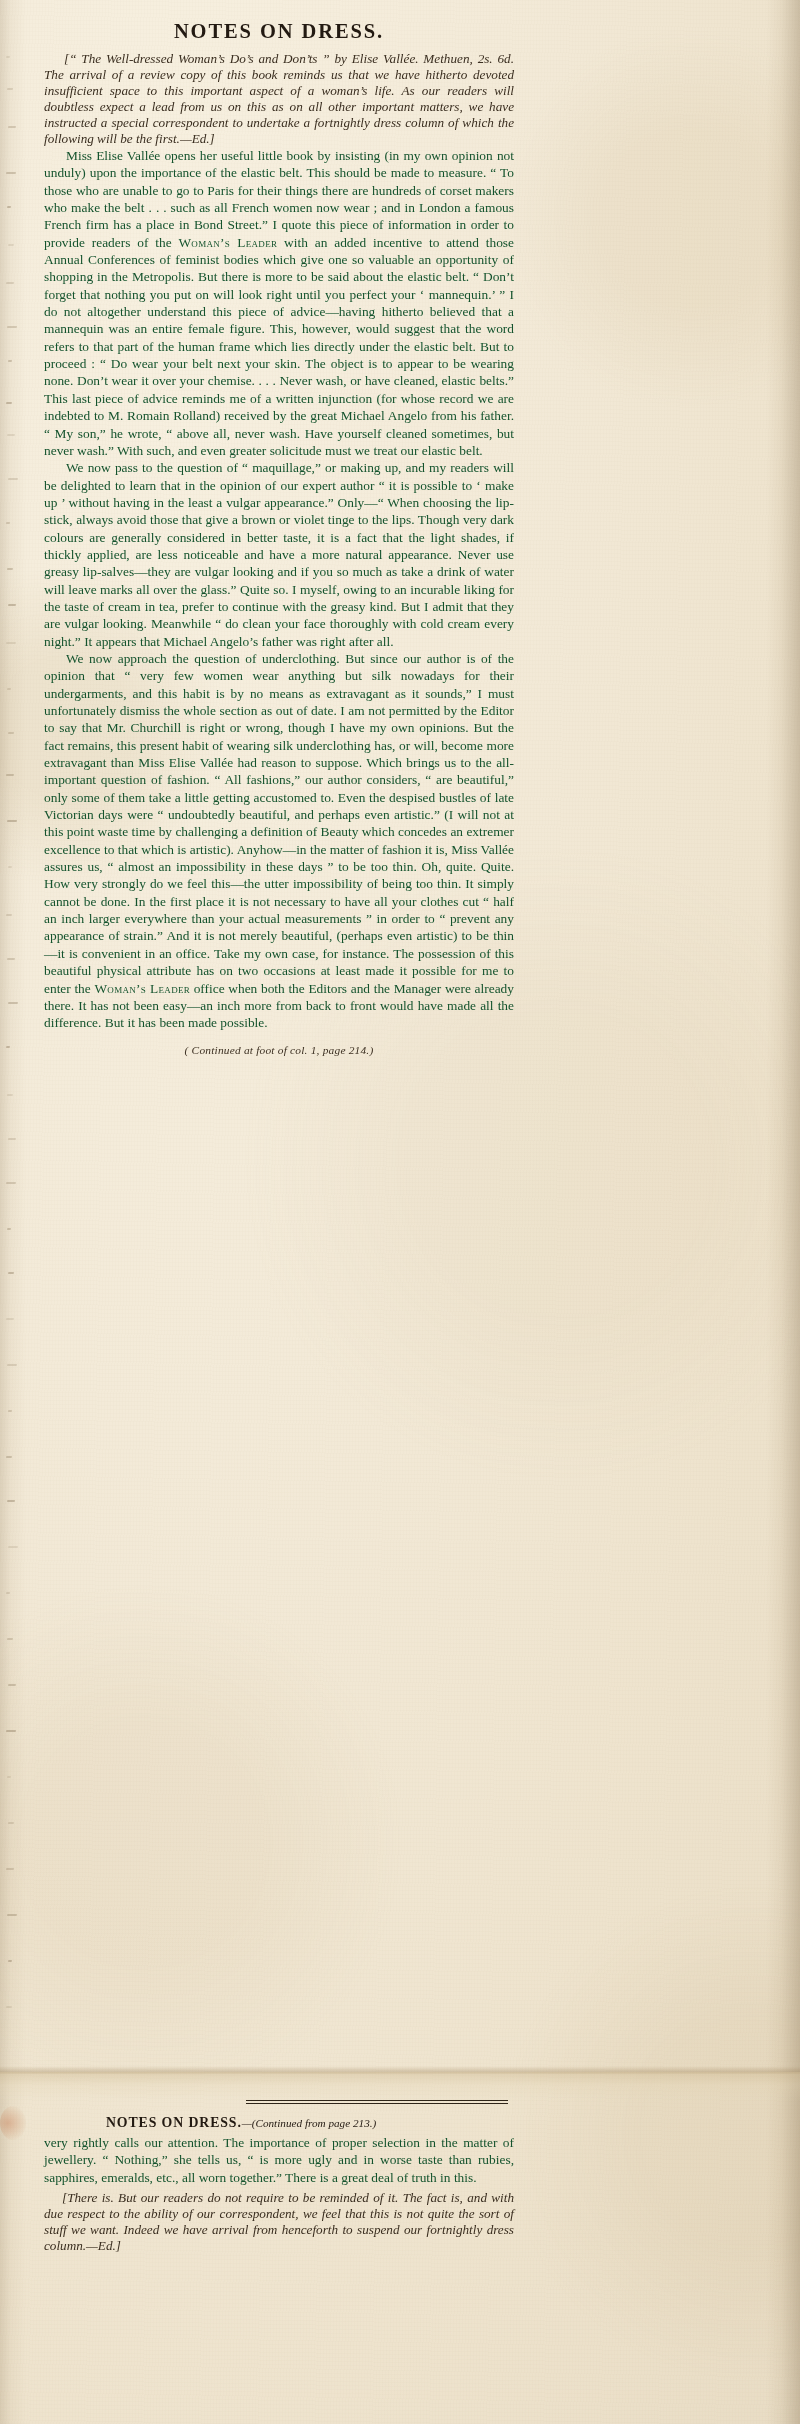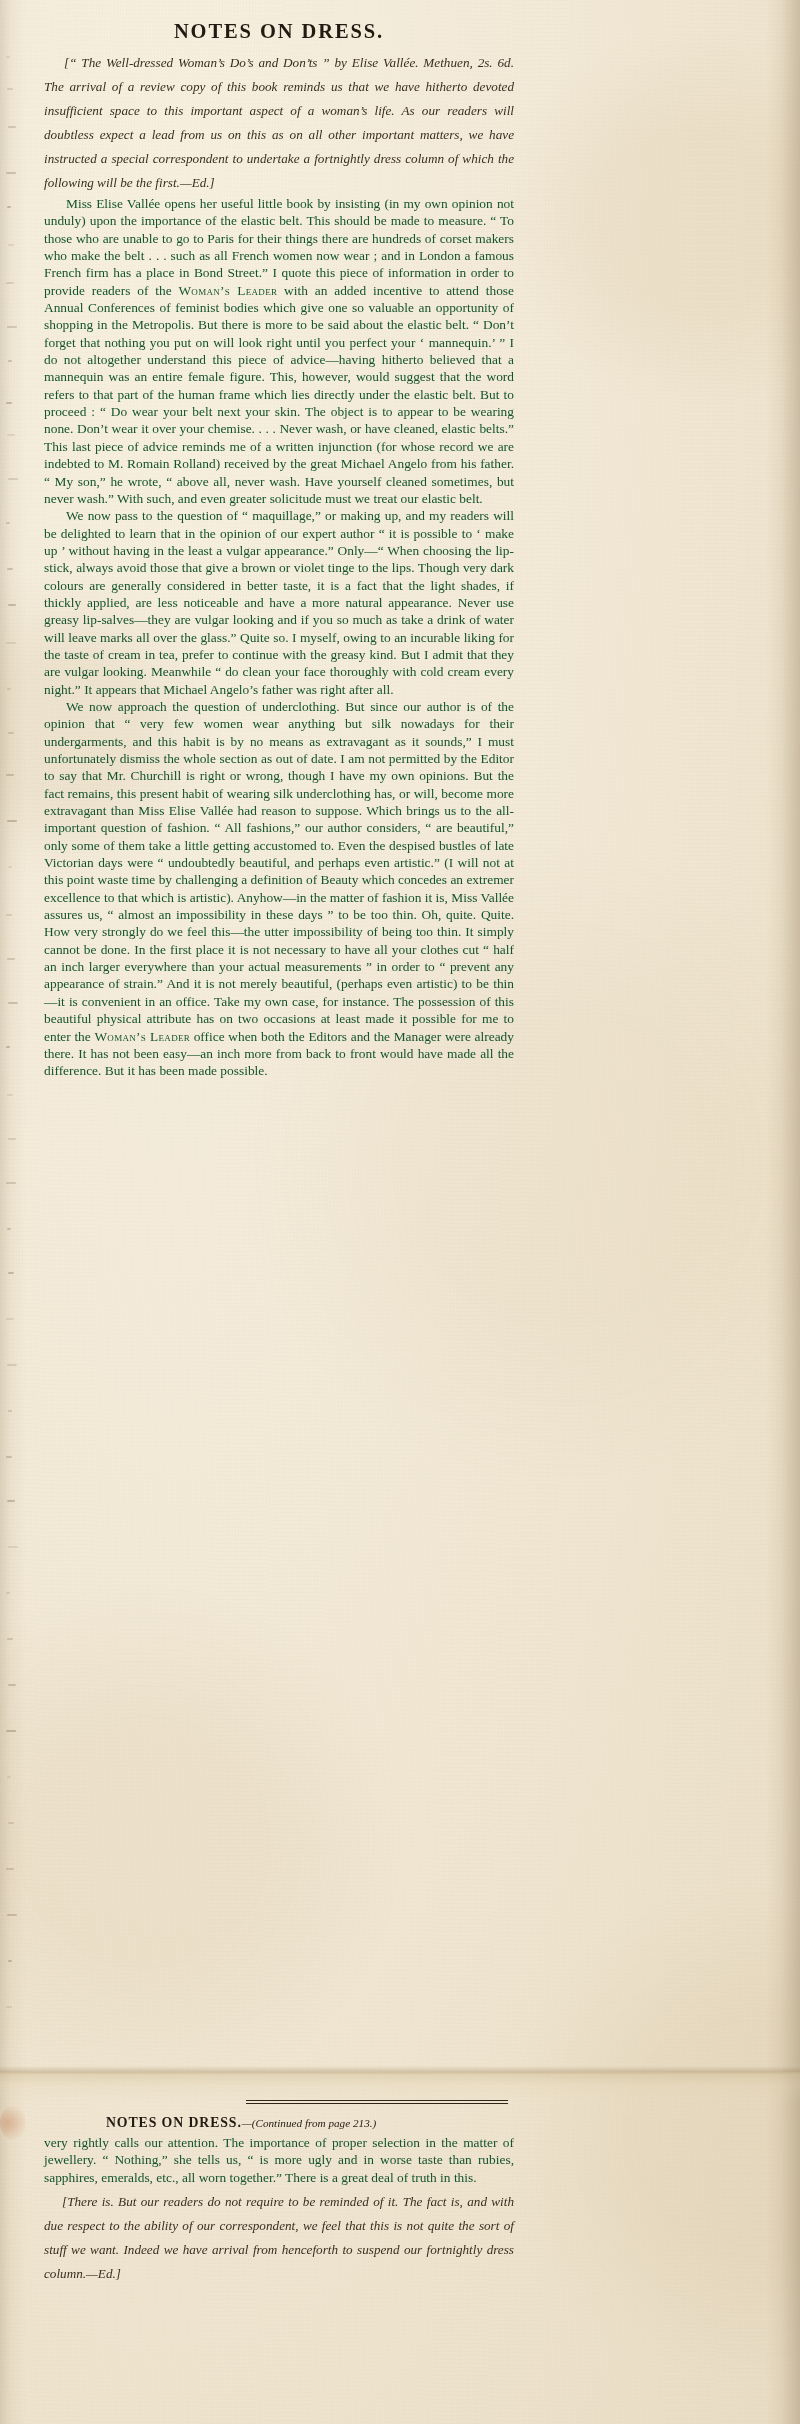--- a/index.html
+++ b/index.html
@@ -116,21 +116,21 @@
     line-height: 17.35px;
     text-align: justify;
     text-indent: 22px;
     color: #14532d;
     hyphens: none;
     -webkit-hyphens: none;
   }
   p.editorial {
     font-style: italic;
     font-size: 13.2px;
-    line-height: 24px;
+    line-height: 16px;
     color: #3a2e20;
     text-indent: 20px;
   }
   .sc {
     font-variant: small-caps;
     letter-spacing: .3px;
   }
   p.contnote {
     margin-top: 10px;
     text-align: center;
@@ -249,20 +249,21 @@
 
   <div class="column">
     <h1 class="title">NOTES ON DRESS.</h1>
 
     <p class="editorial">[“ The Well-dressed Woman’s Do’s and Don’ts ” by Elise Vallée. Methuen, 2s. 6d.   The arrival of a review copy of this book reminds us that we have hitherto devoted insufficient space to this important aspect of a woman’s life.  As our readers will doubtless expect a lead from us on this as on all other important matters, we have instructed a special correspondent to undertake a fortnightly dress column of which the following will be the first.—Ed.]</p>
 
     <p class="body">Miss Elise Vallée opens her useful little book by insisting (in my own opinion not unduly) upon the importance of the elastic belt.  This should be made to measure.  “ To those who are unable to go to Paris for their things there are hundreds of corset makers who make the belt . . . such as all French women now wear ; and in London a famous French firm has a place in Bond Street.”  I quote this piece of information in order to provide readers of the <span class="sc">Woman’s Leader</span> with an added incentive to attend those Annual Conferences of feminist bodies which give one so valuable an opportunity of shopping in the Metropolis.  But there is more to be said about the elastic belt. “ Don’t forget that nothing you put on will look right until you perfect your ‘ mannequin.’ ”  I do not altogether understand this piece of advice—having hitherto believed that a mannequin was an entire female figure.  This, however, would suggest that the word refers to that part of the human frame which lies directly under the elastic belt.  But to proceed :  “ Do wear your belt next your skin.  The object is to appear to be wearing none.  Don’t wear it over your chemise. . . . Never wash, or have cleaned, elastic belts.”  This last piece of advice reminds me of a written injunction (for whose record we are indebted to M. Romain Rolland) received by the great Michael Angelo from his father.  “ My son,” he wrote, “ above all, never wash.  Have yourself cleaned sometimes, but never wash.”  With such, and even greater solicitude must we treat our elastic belt.</p>
     <p class="body">We now pass to the question of “ maquillage,” or making up, and my readers will be delighted to learn that in the opinion of our expert author “ it is possible to ‘ make up ’ without having in the least a vulgar appearance.”  Only—“ When choosing the lip-stick, always avoid those that give a brown or violet tinge to the lips.  Though very dark colours are generally considered in better taste, it is a fact that the light shades, if thickly applied, are less noticeable and have a more natural appearance.  Never use greasy lip-salves—they are vulgar looking and if you so much as take a drink of water will leave marks all over the glass.”  Quite so.  I myself, owing to an incurable liking for the taste of cream in tea, prefer to continue with the greasy kind.  But I admit that they are vulgar looking.  Meanwhile “ do clean your face thoroughly with cold cream every night.”  It appears that Michael Angelo’s father was right after all.</p>
     <p class="body">We now approach the question of underclothing.  But since our author is of the opinion that “ very few women wear anything but silk nowadays for their undergarments, and this habit is by no means as extravagant as it sounds,” I must unfortunately dismiss the whole section as out of date.  I am not permitted by the Editor to say that Mr. Churchill is right or wrong, though I have my own opinions.  But the fact remains, this present habit of wearing silk underclothing has, or will, become more extravagant than Miss Elise Vallée had reason to suppose.  Which brings us to the all-important question of fashion.  “ All fashions,” our author considers, “ are beautiful,” only some of them take a little getting accustomed to.  Even the despised bustles of late Victorian days were “ undoubtedly beautiful, and perhaps even artistic.”  (I will not at this point waste time by challenging a definition of Beauty which concedes an extremer excellence to that which is artistic).  Anyhow—in the matter of fashion it is, Miss Vallée assures us, “ almost an impossibility in these days ” to be too thin.  Oh, quite.  Quite.  How very strongly do we feel this—the utter impossibility of being too thin.  It simply cannot be done.  In the first place it is not necessary to have all your clothes cut “ half an inch larger everywhere than your actual measurements ” in order to “ prevent any appearance of strain.”  And it is not merely beautiful, (perhaps even artistic) to be thin—it is convenient in an office.  Take my own case, for instance.  The possession of this beautiful physical attribute has on two occasions at least made it possible for me to enter the <span class="sc">Woman’s Leader</span> office when both the Editors and the Manager were already there.  It has not been easy—an inch more from back to front would have made all the difference.  But it has been made possible.</p>
 
+    <p class="contnote">( Continued at foot of col. 1, page 214.)</p>
   </div>
 
   <div class="cont-block">
     <div class="rules">
       <span></span>
       <span></span>
     </div>
 
     <p class="cont-head"><span>NOTES ON DRESS.</span><span class="cont-ref">—(Continued from page 213.)</span></p>
 

